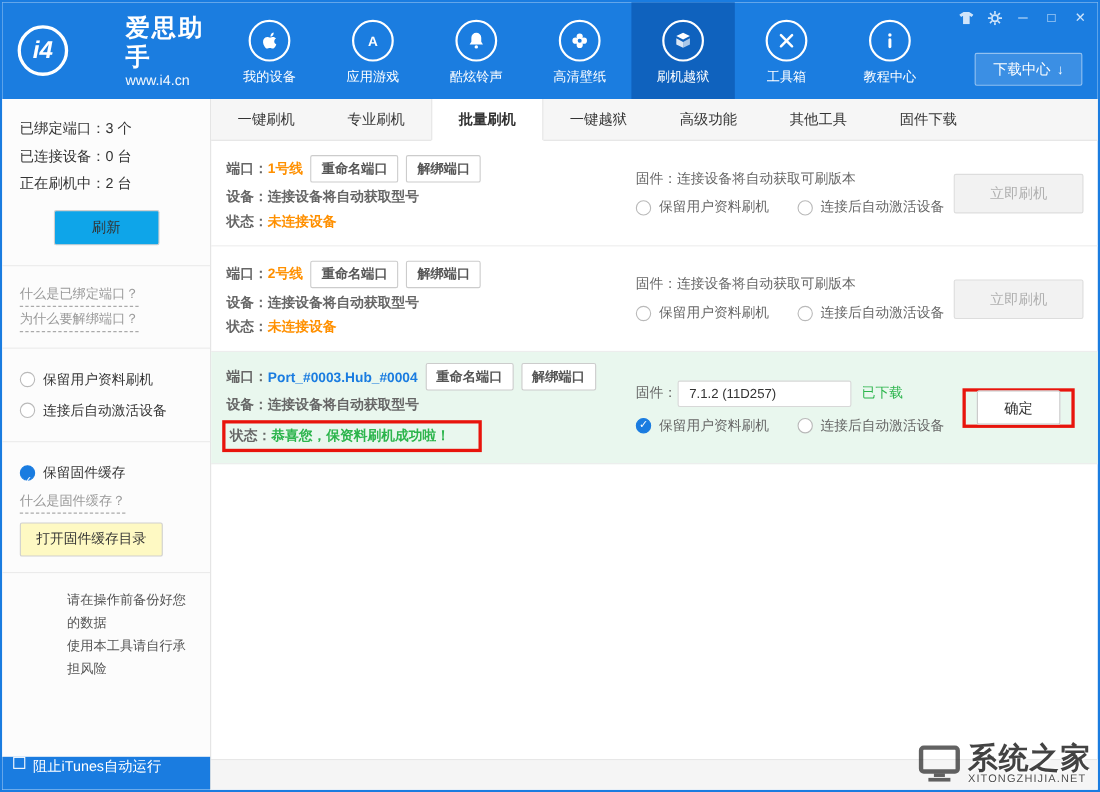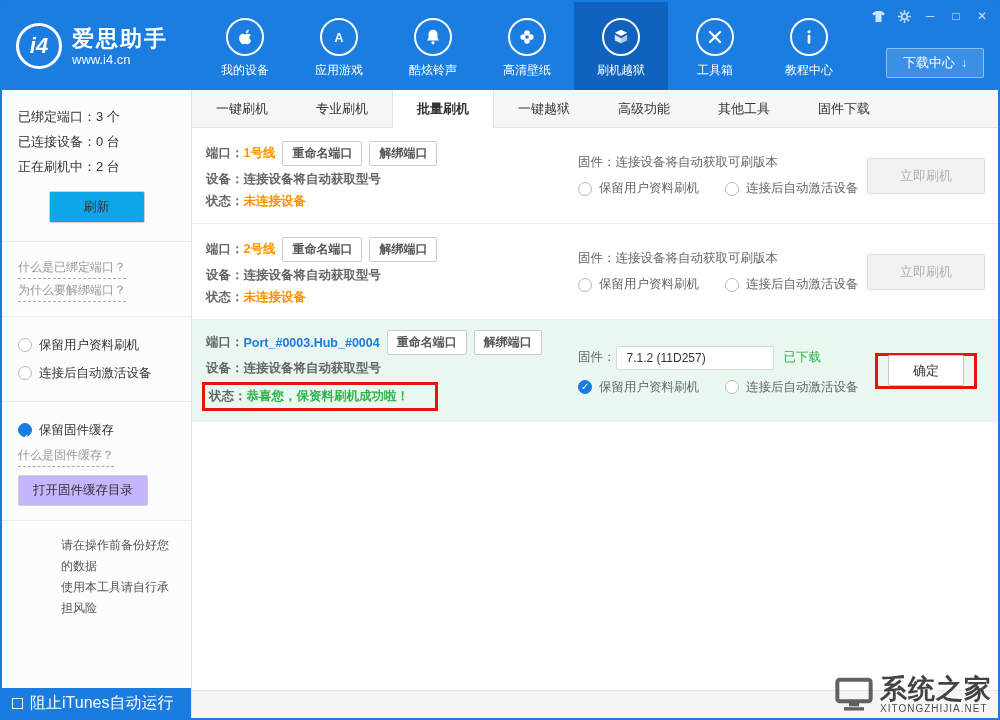--- a/index.html
+++ b/index.html
@@ -2,21 +2,21 @@
 <html><head>
 <meta charset="utf-8">
 <style>
   * { box-sizing: border-box; margin: 0; padding: 0; }
   html,body { width:1000px; height:720px; }
   body { font-family:"Liberation Sans","DejaVu Sans",sans-serif; font-size:12px; color:#333; background:#fff; }
   .window { width:1000px; height:720px; border:2px solid #1a7ce0; position:relative; background:#fff; overflow:hidden; display:flex; flex-direction:column; }
 
   
   .header { height:88px; background:#1b7de0; position:relative; display:flex; flex-shrink:0; }
-  .logo-area { width:196px; display:flex; align-items:center; padding-left:14px; }
+  .logo-area { width:196px; display:flex; align-items:center; padding-left:14px;gap:42px; }
   .logo-circle { width:46px; height:46px; border:3px solid #fff; border-radius:50%; color:#fff; font-size:22px; font-weight:bold; font-style:italic; display:flex; align-items:center; justify-content:center; flex-shrink:0; }
   .brand-text { margin-left:10px; color:#fff; }
   .brand-title { font-size:22px; font-weight:bold; letter-spacing:2px; line-height:26px; }
   .brand-site { font-size:13px; opacity:.95; }
   .nav { display:flex; }
   .nav-item { width:94px; display:flex; flex-direction:column; align-items:center; justify-content:center; color:#fff; cursor:pointer; padding-top:4px; }
   .nav-item.active { background:#0f62be; }
   .nav-icon { width:38px; height:38px; border:2px solid #fff; border-radius:50%; display:flex; align-items:center; justify-content:center; margin-bottom:6px; }
   .nav-label { font-size:12px; }
   .win-controls { position:absolute; top:6px; right:8px; display:flex; align-items:center; gap:10px; color:#cfe4fa; }
@@ -30,24 +30,24 @@
   
   .sidebar { width:190px; background:#fcfcfc; border-right:1px solid #e3e3e3; position:relative; display:flex; flex-direction:column; }
   .side-sec { padding:14px 16px; border-bottom:1px solid #ebebeb; }
   .stat-line { font-size:13px; color:#333; line-height:25px; }
   .btn-refresh { display:block; margin:12px auto 4px auto; width:96px; padding:6px 0; text-align:center; background:#0ea5e9; border:1px solid #cfcfcf; border-radius:2px; font-size:13px; color:#333; cursor:pointer; }
   .side-link { display:inline-block; color:#999; font-size:12px; line-height:22px; border-bottom:1px dashed #aaa; cursor:pointer; }
   .radio-line { display:flex; align-items:center; line-height:28px; font-size:12.5px; color:#333; }
   .radio { width:14px; height:14px; border:1px solid #b9b9b9; border-radius:50%; background:#fff; margin-right:7px; flex-shrink:0; display:inline-block; }
   .radio.checked { background:#1a7ce0; border-color:#1a7ce0; position:relative; }
   .radio.checked::after { content:"✓"; color:#fff; font-size:10px; position:absolute; left:2px; top:0px; }
-  .btn-cache { display:block; margin-top:8px; width:130px; padding:6px 0; text-align:center; background:#c4b5fd; border:1px solid #cfcfcf; border-radius:2px; font-size:12.5px; color:#333; cursor:pointer; }
+  .btn-cache { display:block; margin-top:8px; width:130px; padding:6px 0; text-align:center; background:#fef9c3; border:1px solid #cfcfcf; border-radius:2px; font-size:12.5px; color:#333; cursor:pointer; }
   .warn-text { font-size:12px; color:#555; line-height:21px;margin-left:43px; }
   .side-fill { flex:1; }
-  .itunes-bar { height:30px; background:#1a7ce0; display:flex; align-items:center; padding-left:10px; color:#fff; font-size:16px; cursor:pointer; }
+  .itunes-bar { height:30px; background:#1a7ce0; display:flex; align-items:flex-start; padding-left:10px; color:#fff; font-size:13px; cursor:pointer; }
   .sq-check { width:11px; height:11px; border:1px solid #fff; margin-right:7px; flex-shrink:0; }
 
   
   .main { flex:1; display:flex; flex-direction:column; min-width:0; position:relative; }
   .tabbar { height:38px; background:#f6f6f6; border-bottom:1px solid #e3e3e3; display:flex; flex-shrink:0; }
   .tab { padding:0 24px; line-height:37px; font-size:13px; color:#333; cursor:pointer; }
   .tab.active { background:#fff; font-weight:bold; border-left:1px solid #e3e3e3; border-right:1px solid #e3e3e3; margin-bottom:-1px; border-bottom:1px solid #fff; }
 
   .port-row { display:flex; padding:10px 14px; border-bottom:1px solid #ededed; min-height:96px; align-items:stretch; }
   .port-row.success { background:#e9f7ee; }

